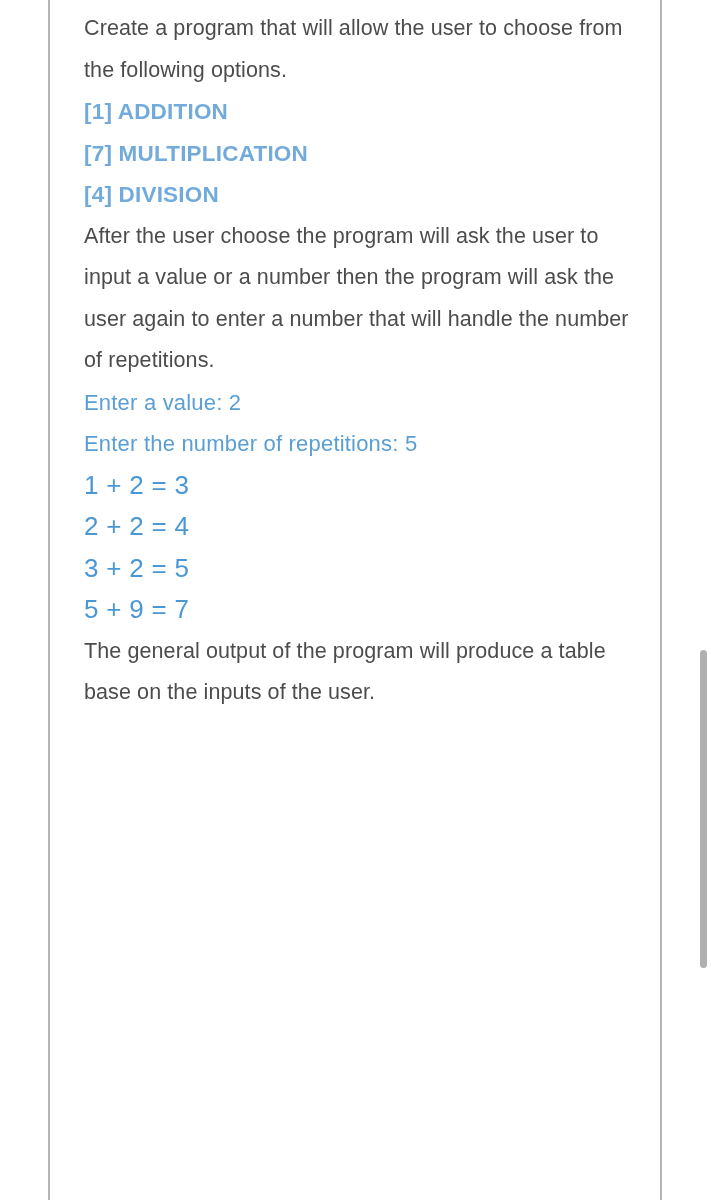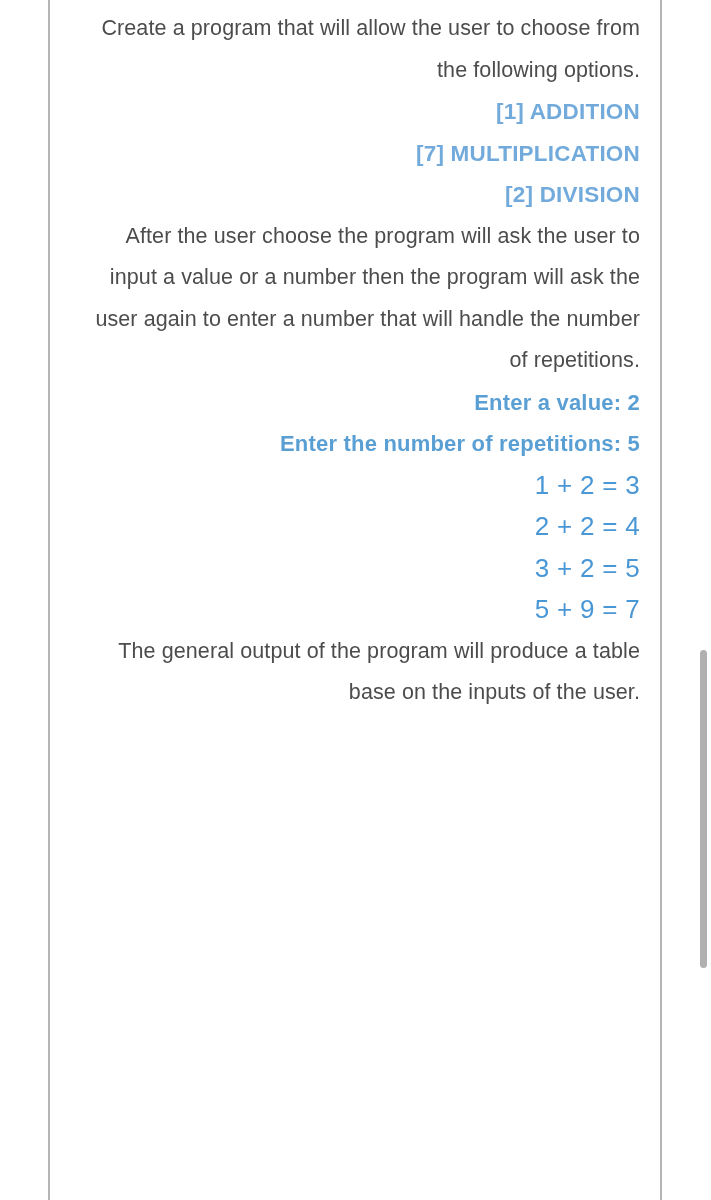--- a/index.html
+++ b/index.html
@@ -32,21 +32,20 @@
   }
   .rule-left  { left: 48px; }
   .rule-right { left: 660px; }
 
   
   .content {
     position: absolute;
     left: 84px;
     top: 0;
     width: 556px;
-    text-align: right;
   }
 
   p.block {
     margin: 0;
     padding: 0;
   }
 
   
   .prose {
     font-size: 21.5px;
@@ -63,21 +62,21 @@
     color: #72abdb;
     font-weight: 700;
     letter-spacing: 0.2px;
   }
 
   
   .prompt {
     font-size: 22px;
     line-height: 41.5px;
     color: #5a9fd4;
-    font-weight: 700;
+    font-weight: 400;
     letter-spacing: 0.2px;
   }
 
   
   .equation {
     font-size: 26px;
     line-height: 41.5px;
     color: #4a97d6;
     font-weight: 400;
     letter-spacing: 0.3px;
@@ -115,21 +114,21 @@
 
   <div class="content">
 
     <p class="block prose" style="margin-top:8px;">Create a program that will allow the user to choose from the following options.</p>
 
     <p class="block option gap-para">[1] ADDITION</p>
 
 
     <p class="block option gap-para">[7] MULTIPLICATION</p>
 
-    <p class="block option gap-para">[2] DIVISION</p>
+    <p class="block option gap-para">[4] DIVISION</p>
 
     <p class="block prose gap-para">After the user choose the program will ask the user to input a value or a number then the program will ask the user again to enter a number that will handle the number of repetitions.</p>
 
 
     <p class="block prompt gap-para">Enter a value: 2</p>
 
     <p class="block prompt gap-para">Enter the number of repetitions: 5</p>
 
     <p class="block equation gap-para">1 + 2 = 3</p>
 

